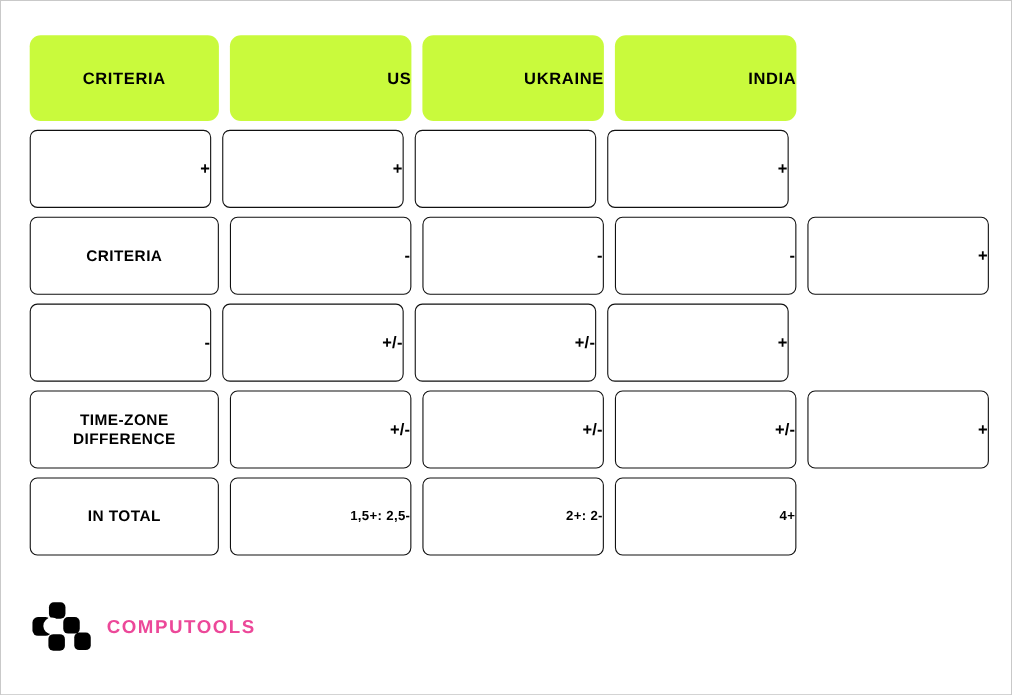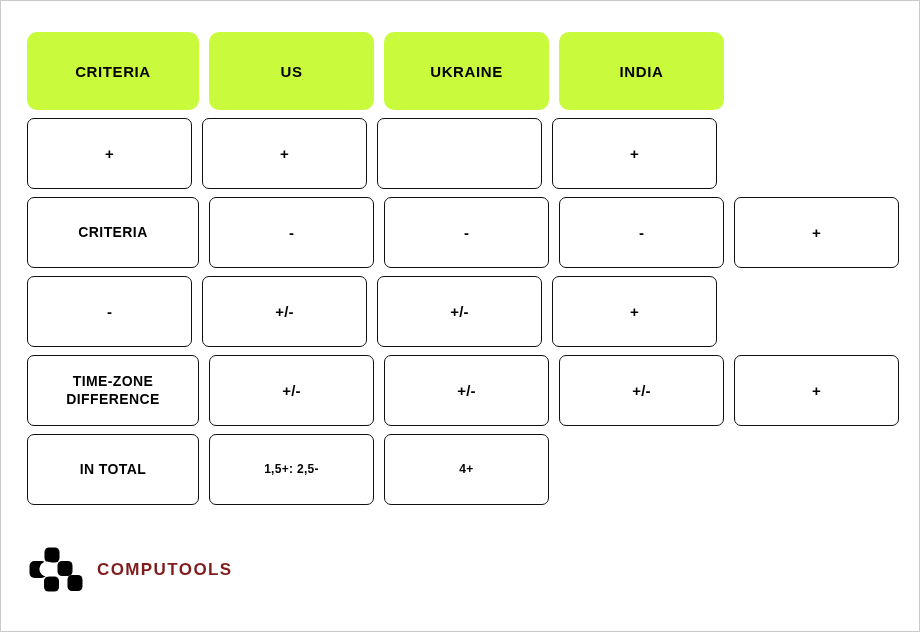--- a/index.html
+++ b/index.html
@@ -44,21 +44,21 @@
     box-sizing: border-box;
     display: flex;
     align-items: center;
     justify-content: center;
     text-align: center;
     color: #000000;
   }
 
   
   .col-criteria { width: 172px; flex: 0 0 172px; }
-  .col-data     { width: 165px; flex: 0 0 165px; }
+  .col-data     { width: 165px; flex: 0 0 165px; justify-content: flex-end; }
 
   
   .row-header .cell {
     height: 78px;
     background: #c9fa3c;
     border-radius: 10px;
     border: none;
     font-size: 15px;
     font-weight: bold;
     letter-spacing: 0.6px;
@@ -105,21 +105,21 @@
     width: 54px;
     height: 46px;
     display: block;
     flex: 0 0 auto;
   }
 
   .logo-text {
     font-size: 17px;
     font-weight: bold;
     letter-spacing: 1.4px;
-    color: #7f1d1d;
+    color: #ec4899;
     white-space: nowrap;
   }
 </style>
 </head>
 <body>
 
 <div class="page">
 
   <div class="table">
 
@@ -204,20 +204,23 @@
         <span>+</span>
       </div>
     </div>
 
     <div class="row row-body row-total">
       <div class="cell col-criteria">
         <span class="cell-label-lines">IN TOTAL</span>
       </div>
       <div class="cell col-data">
         <span>1,5+: 2,5-</span>
+      </div>
+      <div class="cell col-data">
+        <span>2+: 2-</span>
       </div>
       <div class="cell col-data">
         <span>4+</span>
       </div>
     </div>
 
   </div>
 
   <div class="logo">
     <svg class="logo-mark" viewBox="0 0 54 46" aria-hidden="true">

